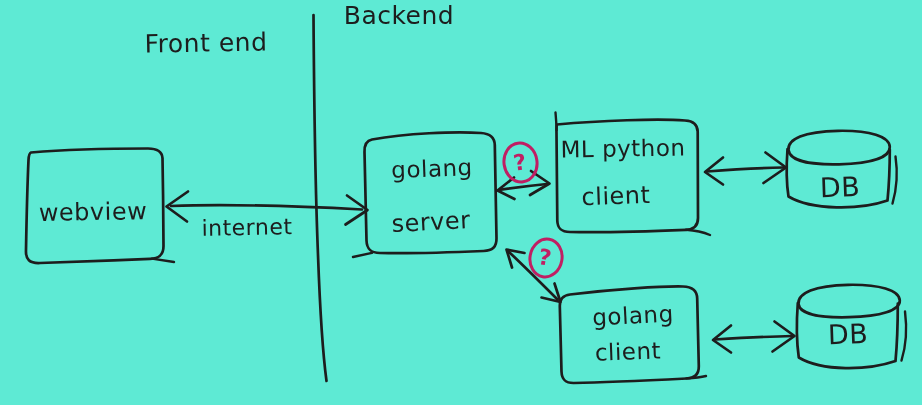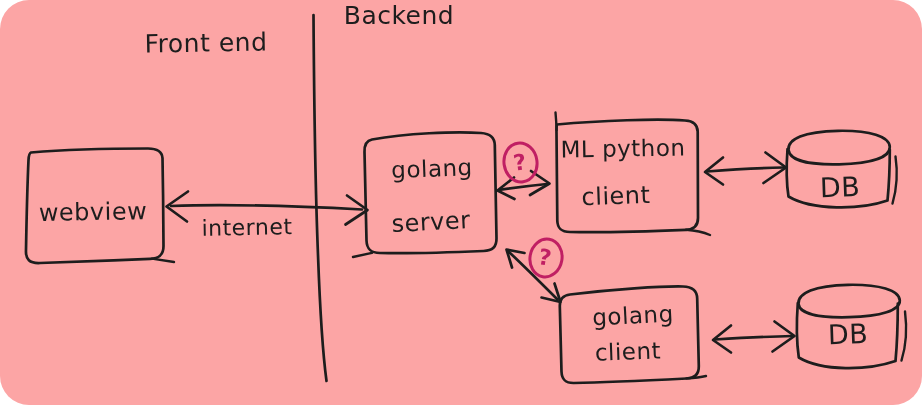--- a/index.html
+++ b/index.html
@@ -1,18 +1,18 @@
 <!DOCTYPE html>
 <html><head>
 <meta charset="utf-8">
 <style>
   html,body{margin:0;padding:0;background:#ffffff;}
   .canvas{
-    position:relative;width:922px;height:405px;background:#fca5a5;
-    overflow:hidden;font-family:"DejaVu Sans","Liberation Sans",sans-serif;border-radius:29px;
+    position:relative;width:922px;height:405px;background:#5eead4;
+    overflow:hidden;font-family:"DejaVu Sans","Liberation Sans",sans-serif;
   }
   .canvas svg{position:absolute;left:0;top:0;}
   .lbl{
     position:absolute;transform:translate(-50%,-50%);
     white-space:nowrap;color:#1d1d1d;letter-spacing:0.5px;line-height:1;
   }
   .section-lbl{font-size:25px;}
   .node-lbl{font-size:23px;}
   .db-lbl{font-size:27px;}
   .edge-lbl{font-size:22px;}

